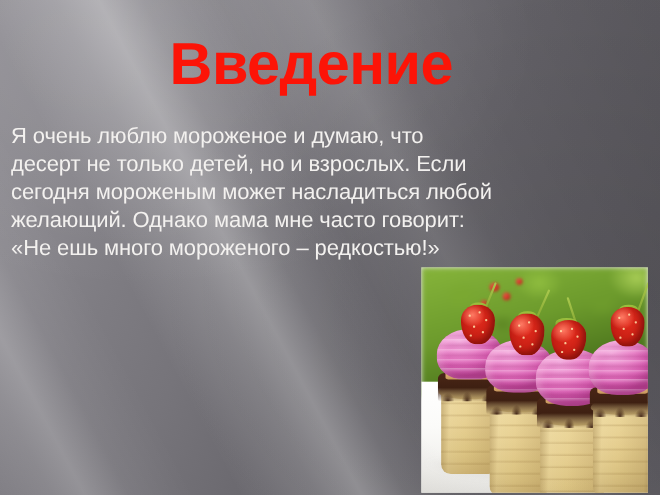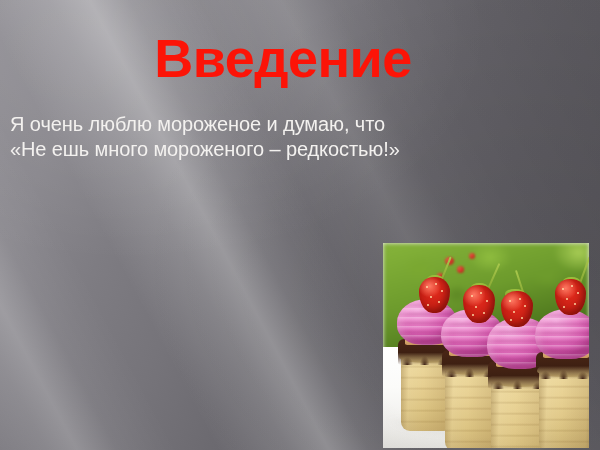--- a/index.html
+++ b/index.html
@@ -243,20 +243,23 @@
   <div class="bg-base"></div>
   <div class="bg-streak-a"></div>
   <div class="bg-streak-b"></div>
   <div class="bg-streak-c"></div>
   <div class="bg-vignette"></div>
 
   <div id="title">Введение</div>
 
   <div id="body-text">
     <span class="line">Я очень люблю мороженое и думаю, что</span>
+    <span class="line">десерт не только детей, но и взрослых. Если</span>
+    <span class="line">сегодня мороженым может насладиться любой</span>
+    <span class="line">желающий. Однако мама мне часто говорит:</span>
     <span class="line">«Не ешь много мороженого – редкостью!»</span>
   </div>
 
   <div id="photo" title="Мороженое в вафельных стаканчиках с розовым кремом и клубникой">
 
     <div class="ph-layer ph-garden"></div>
 
     <div class="ph-layer ph-berry-bg" style="left:62px; top:14px; width:9px; height:8px;"></div>
     <div class="ph-layer ph-berry-bg" style="left:74px; top:23px; width:7px; height:7px;"></div>
     <div class="ph-layer ph-berry-bg" style="left:86px; top:10px; width:6px; height:6px;"></div>

